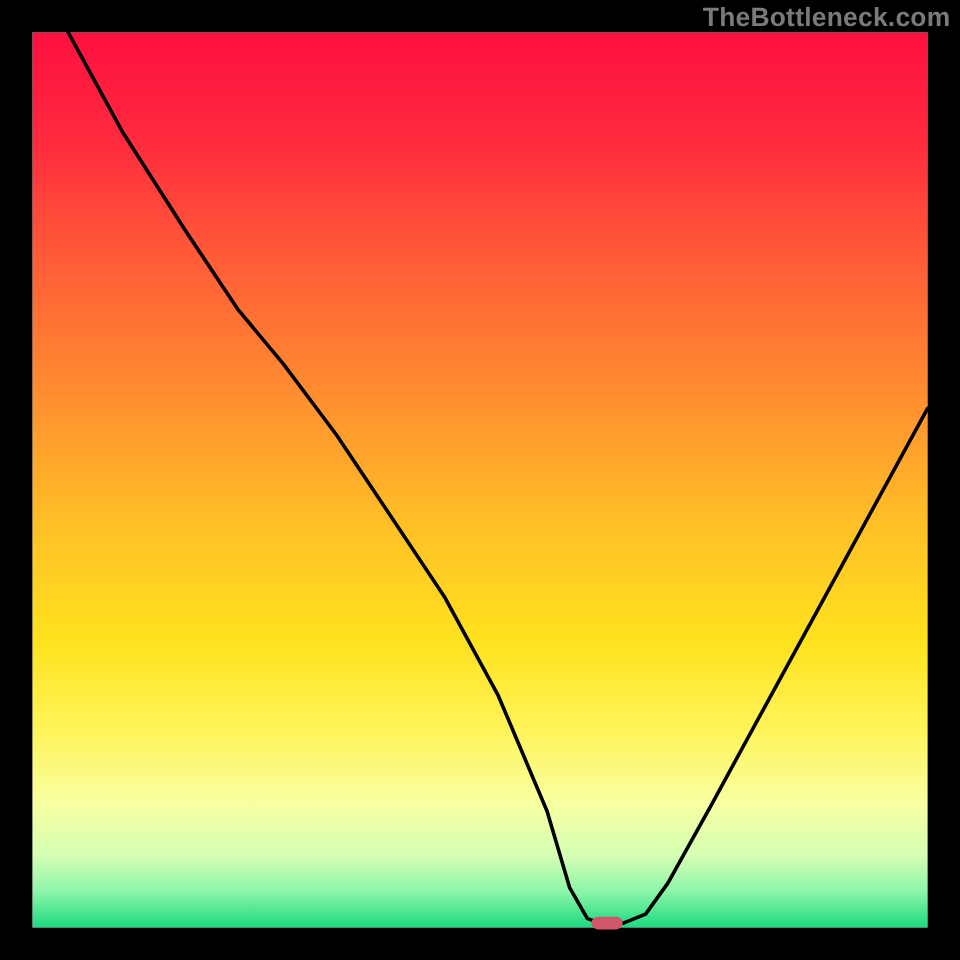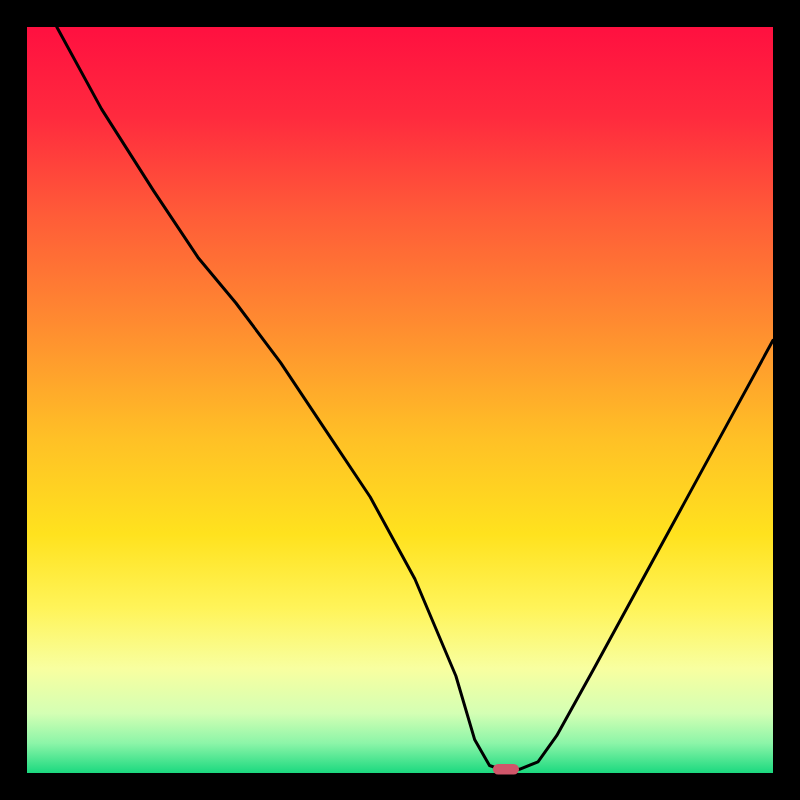--- a/index.html
+++ b/index.html
@@ -54,13 +54,14 @@
     </defs>
 
     <rect id="plot-bg" fill="url(#bg-grad)" x="27" y="27" width="746" height="746"></rect>
 
     <rect id="plot-border" fill="none" stroke="#000000" x="13.5" y="13.5" width="773" height="773" stroke-width="27"></rect>
 
     <path id="curve" fill="none" stroke="#000" stroke-width="3" stroke-linejoin="round" stroke-linecap="round" d="M56.8 27.0 L101.6 109.1 L153.8 191.1 L198.6 258.3 L235.9 303.0 L280.6 362.7 L325.4 429.8 L370.2 497.0 L414.9 579.0 L455.9 676.0 L474.6 739.4 L489.5 765.5 L500.7 769.3 L519.4 769.3 L538.0 761.8 L556.7 735.7 L594.0 668.6 L638.7 586.5 L683.5 504.4 L728.2 422.4 L773.0 340.3"></path>
 
     <rect id="marker" fill="#d0566a" rx="5.2219999999999995" ry="5.2219999999999995" x="492.877" y="764.048" width="26.110000000000003" height="10.443999999999999"></rect>
   </svg>
+  <div class="watermark">TheBottleneck.com</div>
 </div>
 
 </body></html>

